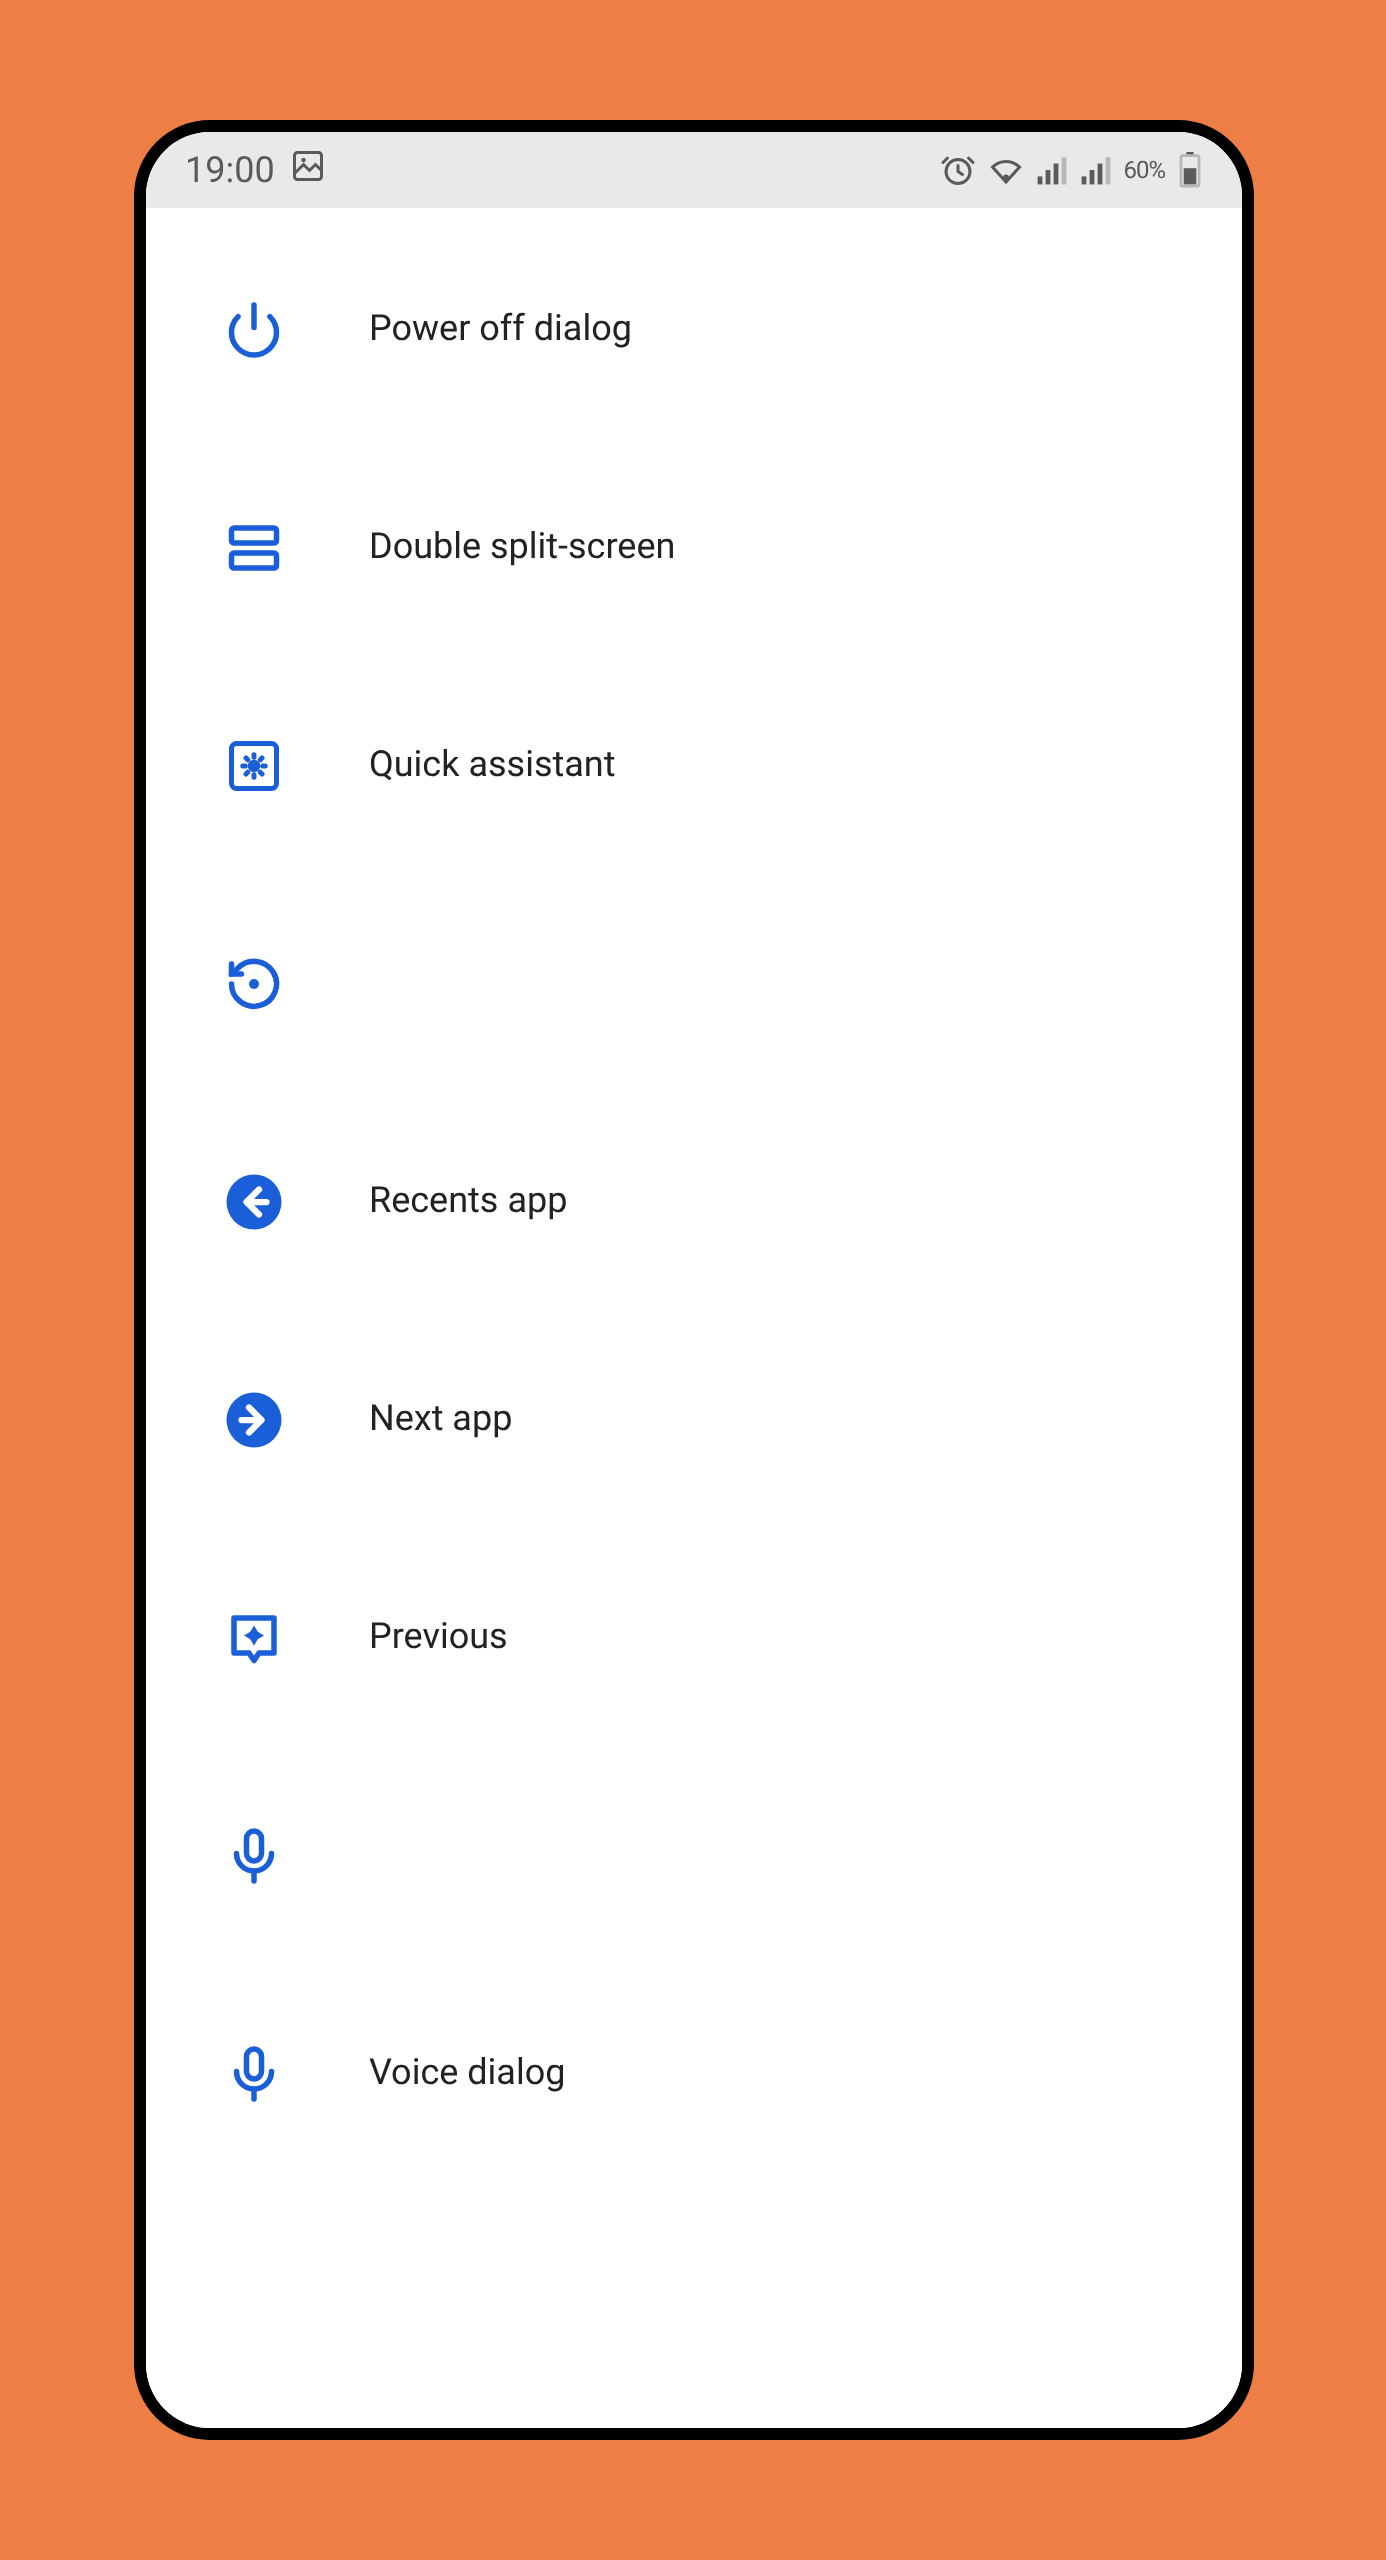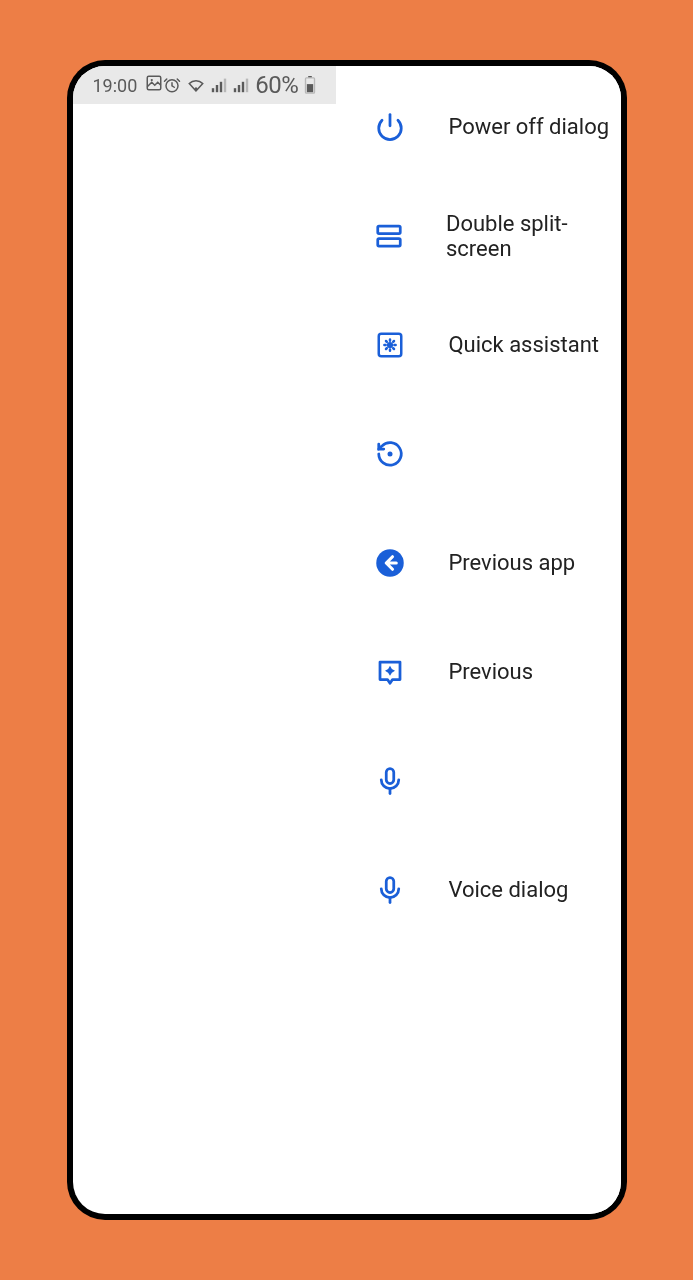--- a/index.html
+++ b/index.html
@@ -20,21 +20,21 @@
       padding: 6px;
       position: relative;
     }
     .phone-screen {
       width: 100%;
       height: 100%;
       background: #fff;
       border-radius: 32px;
       overflow: hidden;
       display: flex;
-      flex-direction: row;
+      flex-direction: column;
     }
     .status-bar {
       height: 38px;
       background: #e9e9e9;
       display: flex;
       align-items: center;
       justify-content: space-between;
       padding: 0 20px;
       color: #5a5a5a;
       font-size: 18px;
@@ -70,25 +70,25 @@
     .icon-wrap {
       width: 36px;
       height: 36px;
       display: flex;
       align-items: center;
       justify-content: center;
       margin-right: 40px;
     }
     .icon-wrap svg { display: block; }
     .menu-label {
-      font-size: 22px;
+      font-size: 18px;
       color: #222;
       font-weight: 400;
     }
-    .battery-pct { font-size: 24px; letter-spacing: -0.5px; }
+    .battery-pct { font-size: 12px; letter-spacing: -0.5px; }
   </style>
 </head>
 <body>
 
 <div class="phone-frame">
   <div class="phone-screen">
 
     <div class="status-bar">
       <div class="status-left">
         <span>19:00</span>
@@ -186,23 +186,32 @@
           </span>
         </div>
 
         <div class="menu-item">
           <span class="icon-wrap">
             <svg width="30" height="30" viewBox="0 0 24 24">
               <circle cx="12" cy="12" r="11" fill="#1a5fd8"></circle>
               <path d="M14 7 L9 12 L14 17 M9 12 L17 12" stroke="#fff" stroke-width="2.5" fill="none" stroke-linecap="round" stroke-linejoin="round"></path>
             </svg>
           </span>
-          <span class="menu-label">Previous app</span>
-        </div>
-
+          <span class="menu-label">Recents app</span>
+        </div>
+
+        <div class="menu-item">
+          <span class="icon-wrap">
+            <svg width="30" height="30" viewBox="0 0 24 24">
+              <circle cx="12" cy="12" r="11" fill="#1a5fd8"></circle>
+              <path d="M10 7 L15 12 L10 17 M15 12 L7 12" stroke="#fff" stroke-width="2.5" fill="none" stroke-linecap="round" stroke-linejoin="round"></path>
+            </svg>
+          </span>
+          <span class="menu-label">Next app</span>
+        </div>
 
         <div class="menu-item">
           <span class="icon-wrap">
             <svg width="30" height="30" viewBox="0 0 24 24" fill="none" stroke="#1a5fd8" stroke-width="2.2" stroke-linejoin="round">
               <path d="M4 4 h16 v14 h-6 l-2 3 l-2 -3 h-6 z"></path>
               <path d="M12 7 l1.5 2.5 L16 11 l-2.5 1.5 L12 15 l-1.5 -2.5 L8 11 l2.5 -1.5 z" fill="#1a5fd8" stroke="none"></path>
             </svg>
           </span>
           <span class="menu-label">Previous</span>
         </div>

